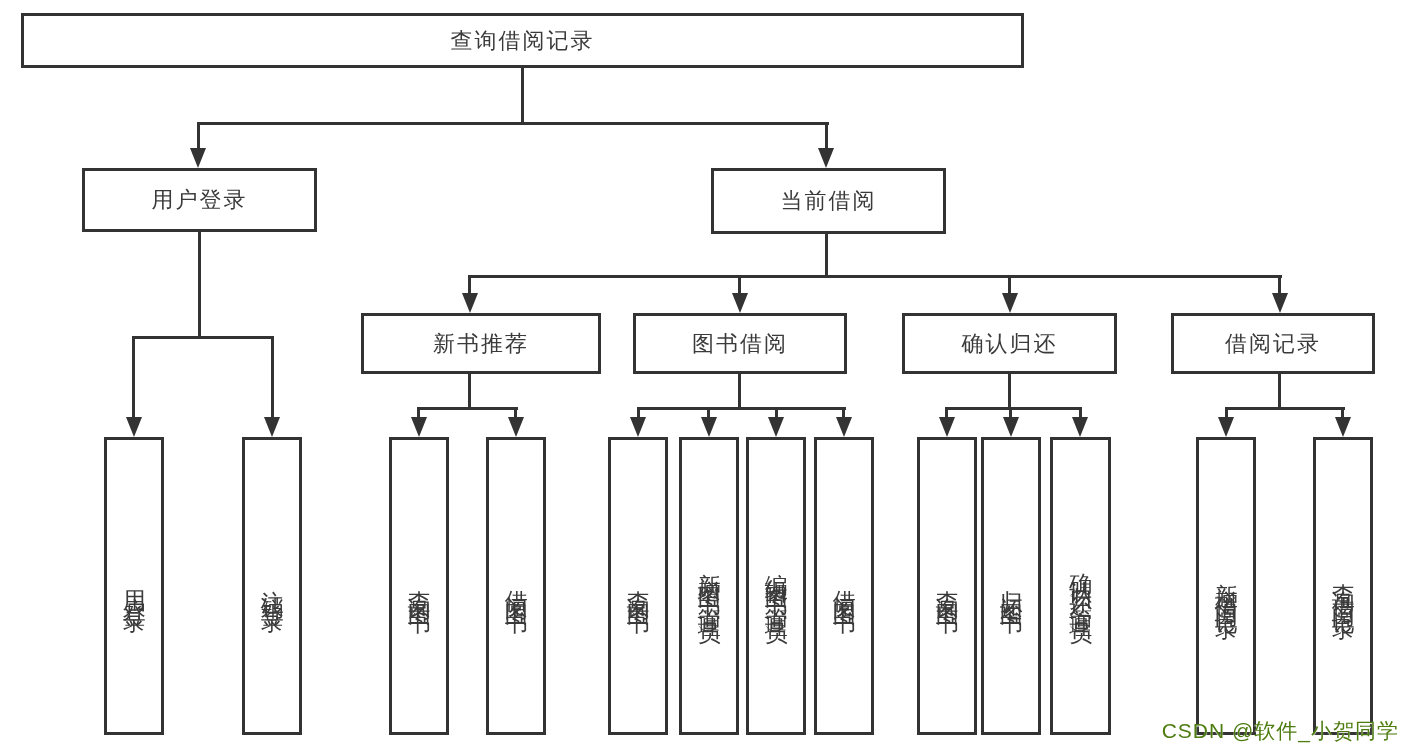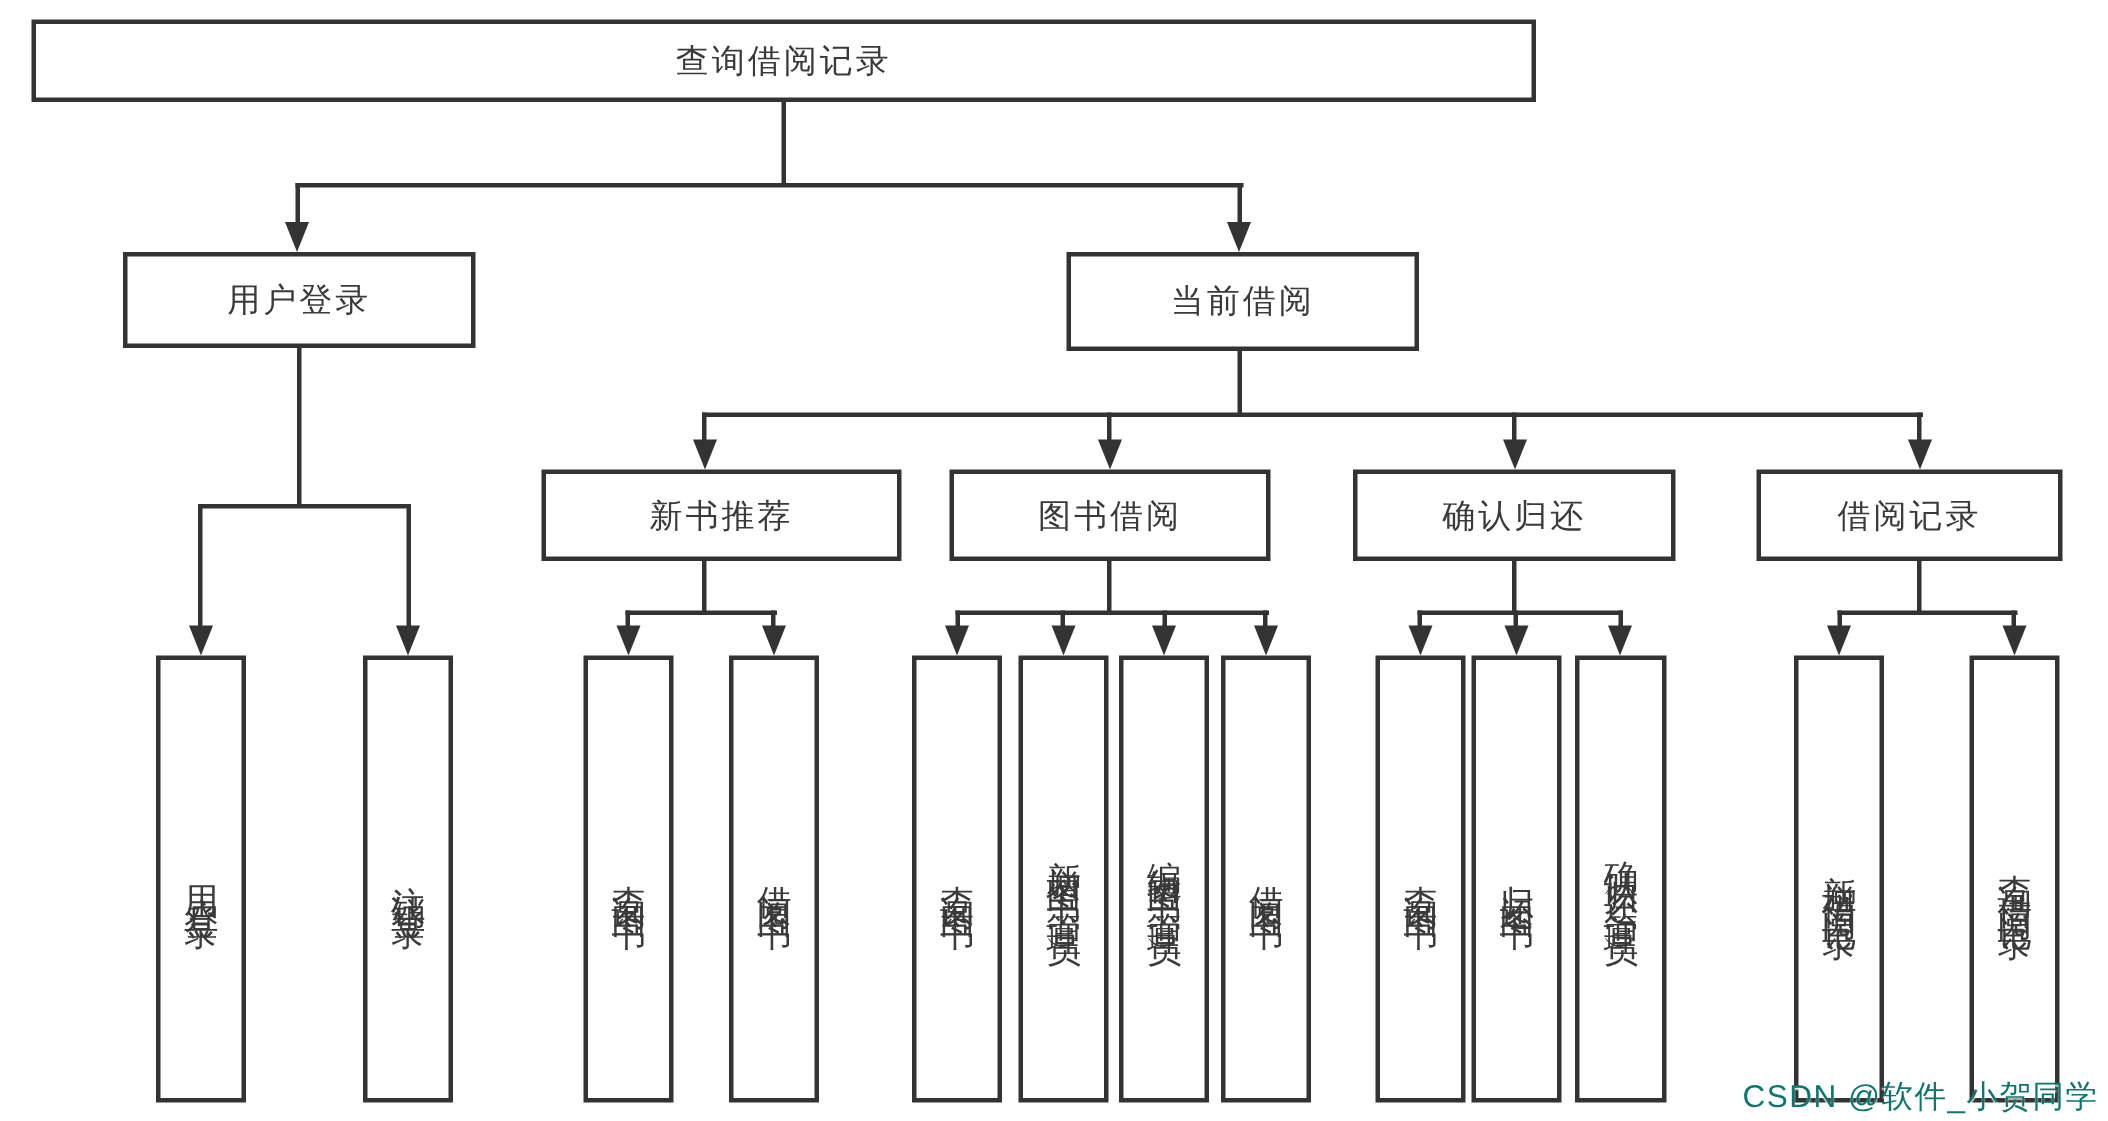--- a/index.html
+++ b/index.html
@@ -38,21 +38,21 @@
     border-left: 8px solid transparent;
     border-right: 8px solid transparent;
     border-top: 20px solid #333333;
   }
   .watermark {
     position: absolute;
     right: 6px;
     bottom: 2px;
     font-size: 21px;
     letter-spacing: 1px;
-    color: #0f766e;
+    color: #4d7c0f;
     text-shadow: 0 1px 1px #ffffff;
     z-index: 10;
     text-align: right;
   }
 </style>
 </head>
 <body>
 
 <div class="canvas">
 

